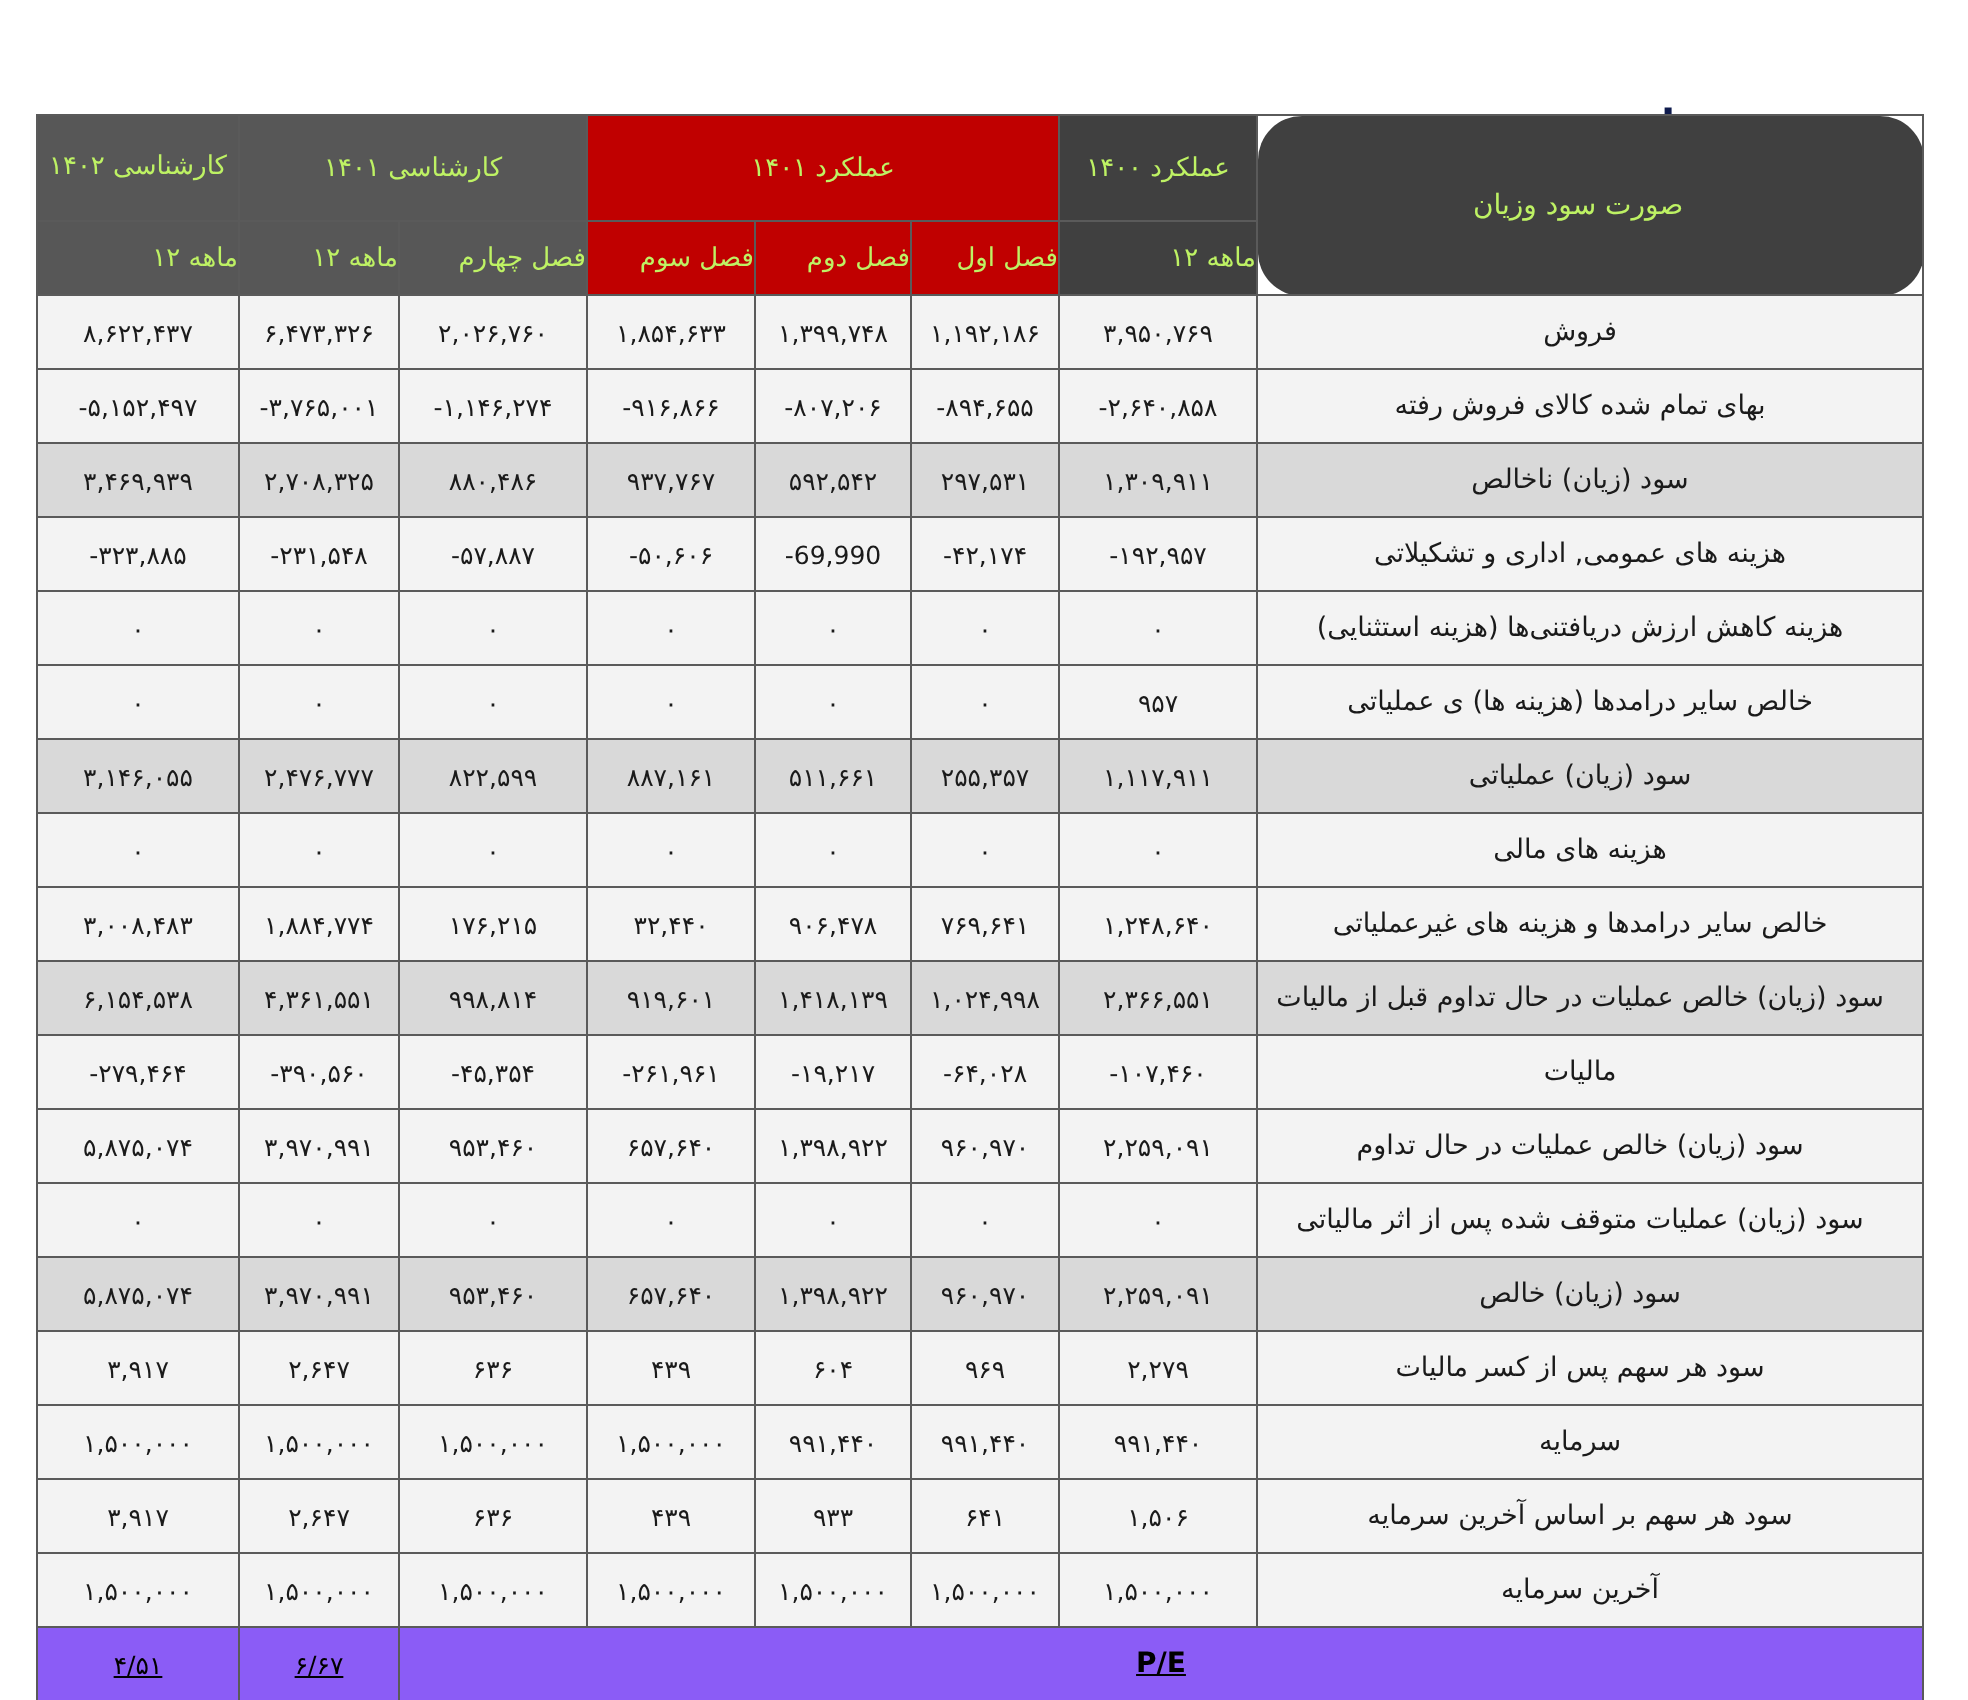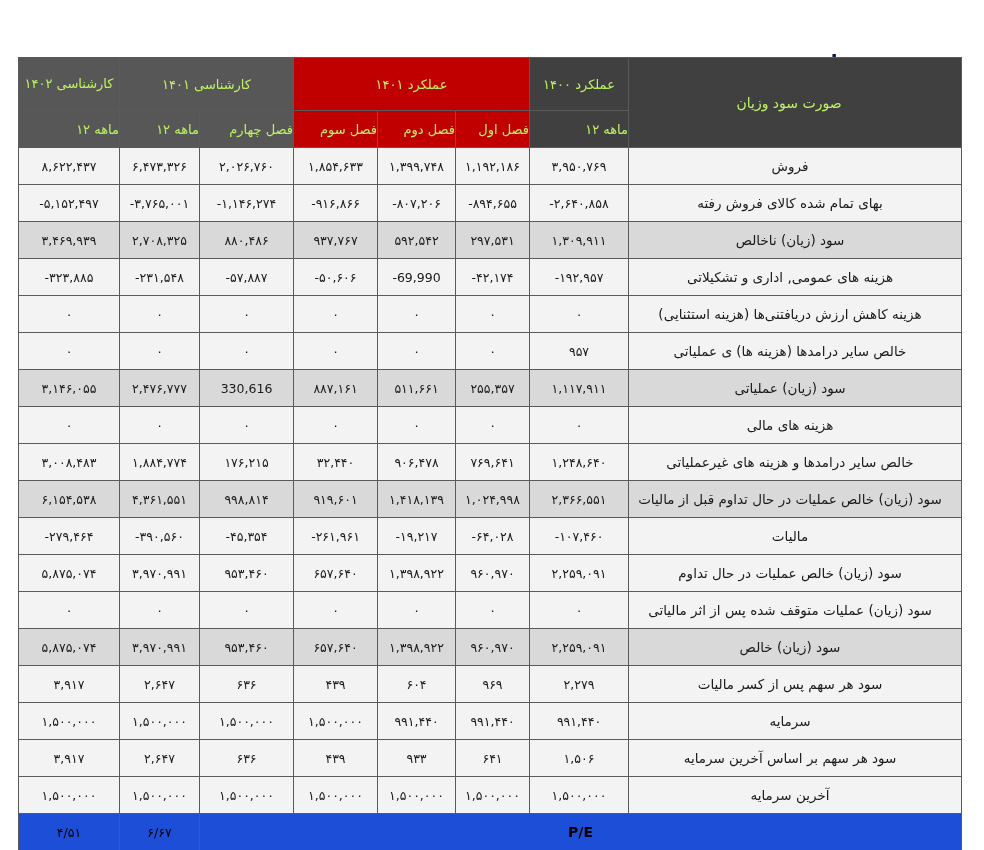--- a/index.html
+++ b/index.html
@@ -23,23 +23,23 @@
       color: #bef264; font-weight: normal; font-size: 13px;
     }
     .h-dark { background: #404040; margin-top: 28px; }
     .h-mid { background: #575757; }
     .h-red { background: #c00000; }
     tr.hr1 th { height: 52px; }
     tr.hr2 th { height: 36px; text-align: right; }
     tr.data td { height: 36px; background: #f3f3f3; color: #1a1a1a; }
     tr.data.hl td { background: #d9d9d9; }
     td.label { text-align: left; padding-right: 10px !important; direction: rtl; font-size: 13.5px !important; }
-    th.label-h { text-align: right; padding-right: 12px !important; direction: rtl; font-size: 14px !important; }
+    th.label-h { text-align: right; padding-right: 12px !important; direction: rtl; font-size: 14px !important; border-radius: 22px; }
     td.num { direction: ltr; font-family: "DejaVu Sans", sans-serif; }
-    tr.pe td { height: 36px; background: #1d4ed8; }
+    tr.pe td { height: 36px; background: #8b5cf6; text-decoration: underline; }
     td.pe-label { font-weight: bold; font-size: 14px !important; }
     th.wrap { white-space: normal; line-height: 22px; }
   </style>
 </head>
 <body>
 
 <div class="page-title">سود و زیان</div>
 
 <table class="pl">
   <colgroup>
@@ -128,21 +128,21 @@
         <td class="num">۰</td>
         <td class="num">۰</td>
         <td class="num">۰</td>
         <td class="num">۰</td>
         <td class="num">۹۵۷</td>
         <td class="label">خالص سایر درامدها (هزینه ها) ی عملیاتی</td>
       </tr>
       <tr class="data hl">
         <td class="num">۳,۱۴۶,۰۵۵</td>
         <td class="num">۲,۴۷۶,۷۷۷</td>
-        <td class="num">330,616</td>
+        <td class="num">۸۲۲,۵۹۹</td>
         <td class="num">۸۸۷,۱۶۱</td>
         <td class="num">۵۱۱,۶۶۱</td>
         <td class="num">۲۵۵,۳۵۷</td>
         <td class="num">۱,۱۱۷,۹۱۱</td>
         <td class="label">سود (زیان) عملیاتی</td>
       </tr>
       <tr class="data">
         <td class="num">۰</td>
         <td class="num">۰</td>
         <td class="num">۰</td>

